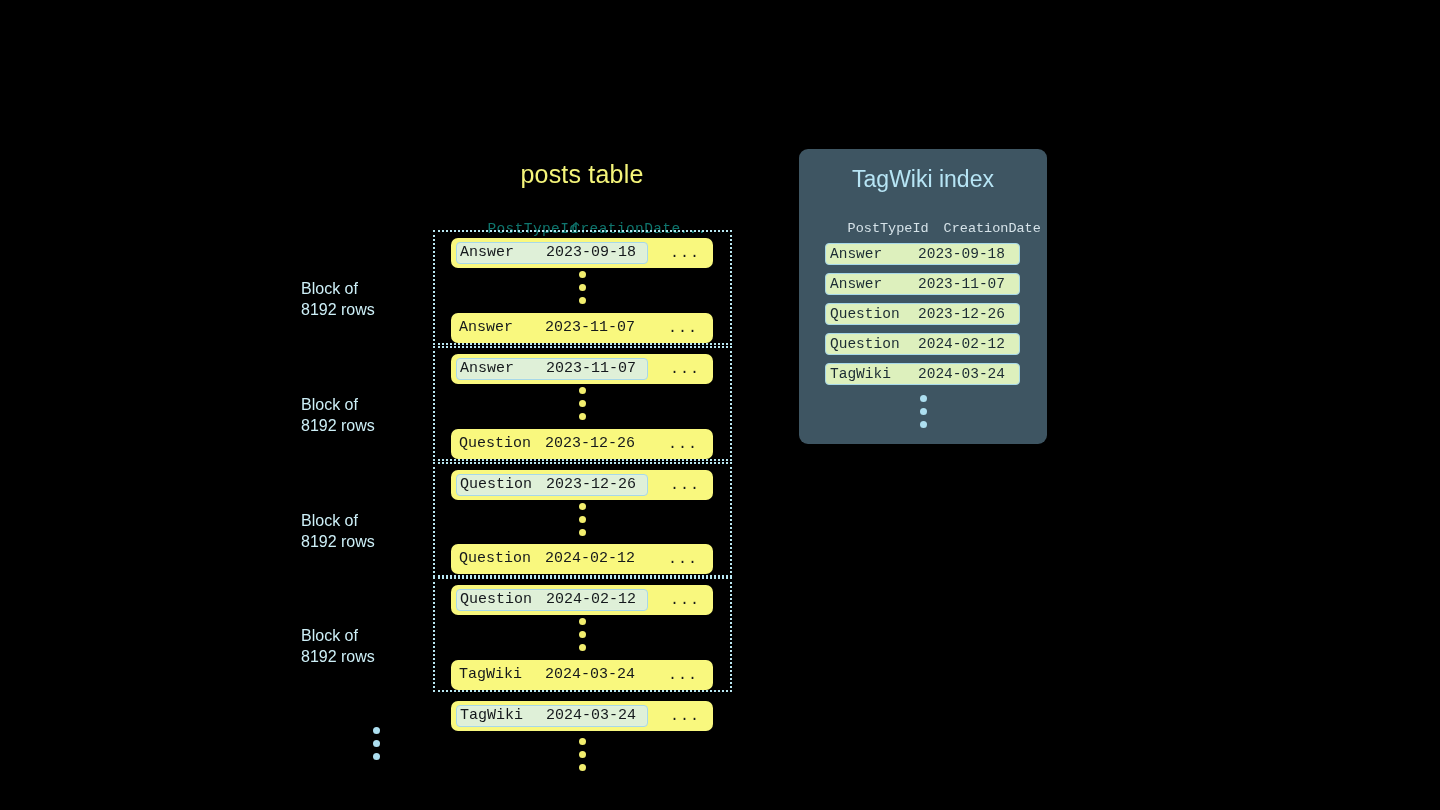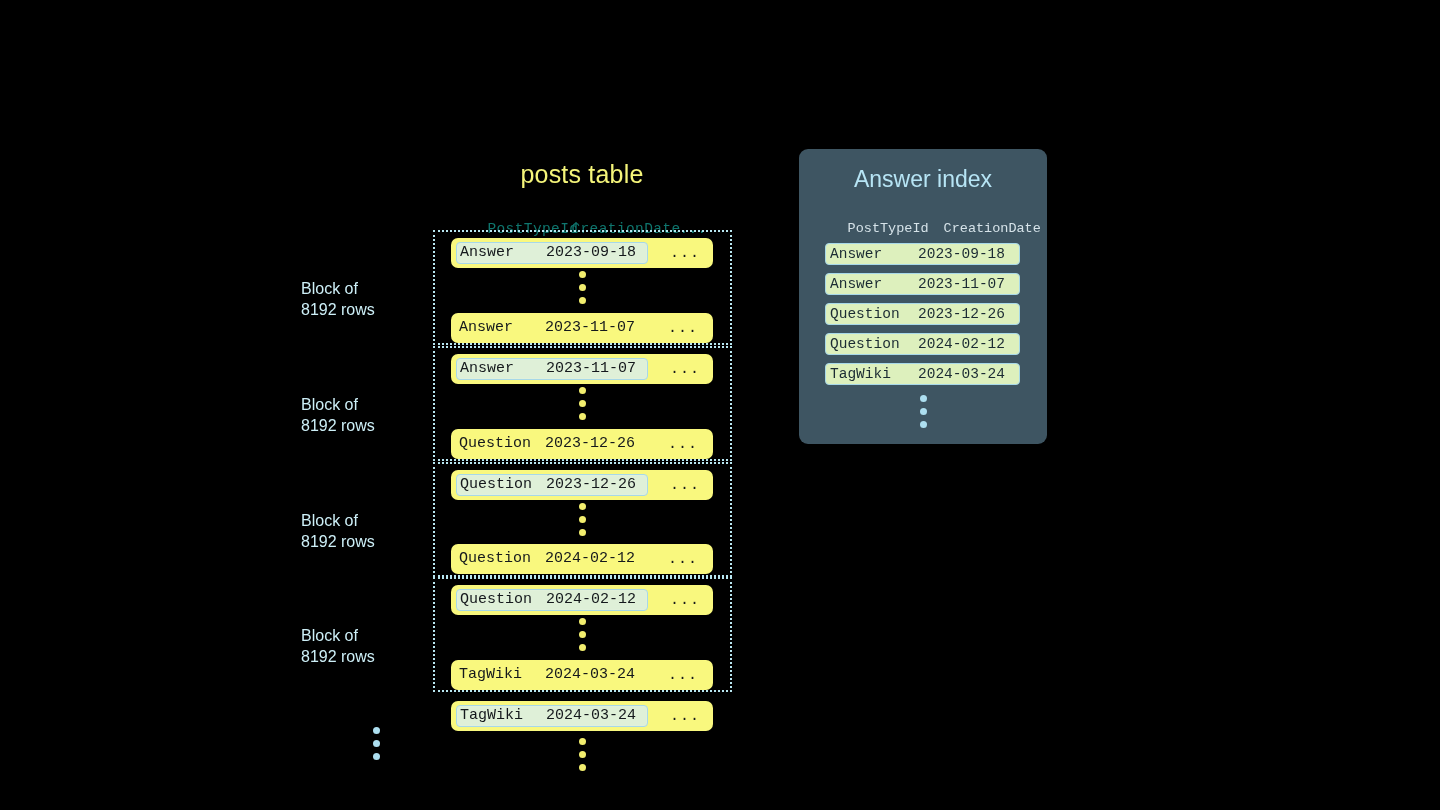--- a/index.html
+++ b/index.html
@@ -265,21 +265,21 @@
       <i></i>
   </div>
 
   <div class="vdots blue" style="left:371px; top:687px;">
     <i></i>
       <i></i>
       <i></i>
   </div>
 
   <div class="index-panel">
-    <div class="index-title">Answer index</div>
+    <div class="index-title">TagWiki index</div>
 
     <div class="index-colheader">
       <span class="ih-type">PostTypeId</span><span class="ih-date">CreationDate</span>
     </div>
 
     <div class="index-row" style="top:94px;">
       <span class="ic-type">Answer</span><span class="ic-date">2023-09-18</span>
     </div>
     <div class="index-row" style="top:124px;">
       <span class="ic-type">Answer</span><span class="ic-date">2023-11-07</span>

